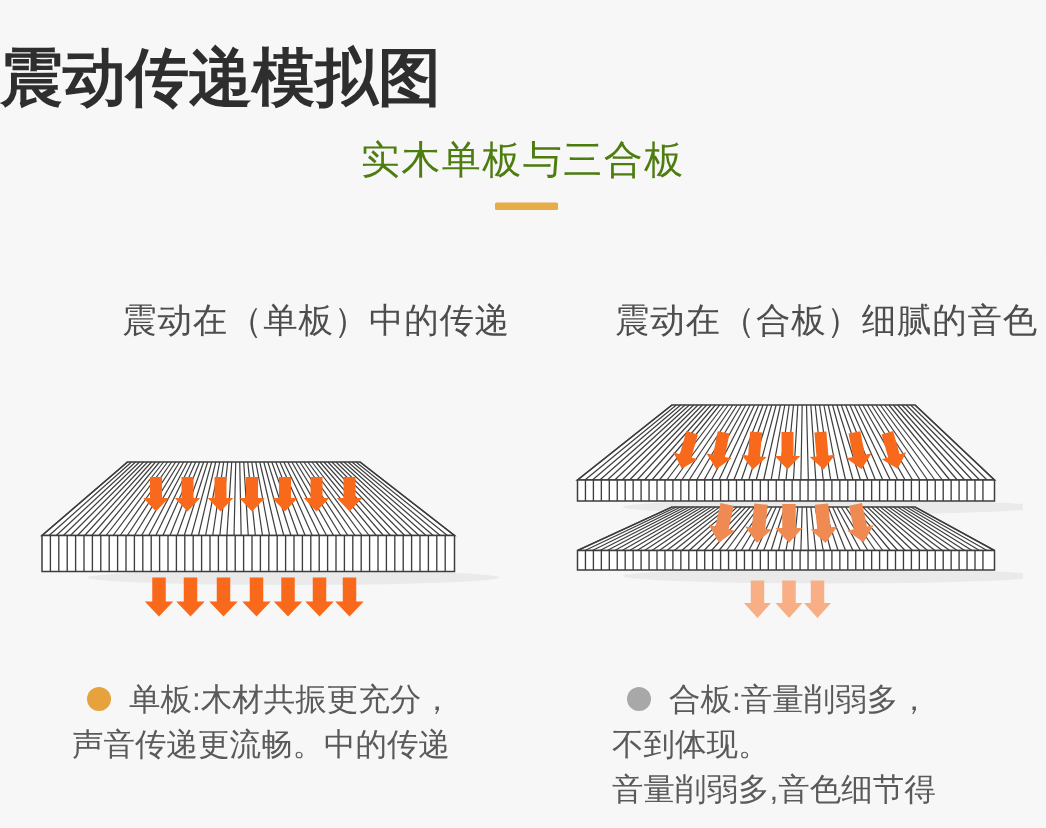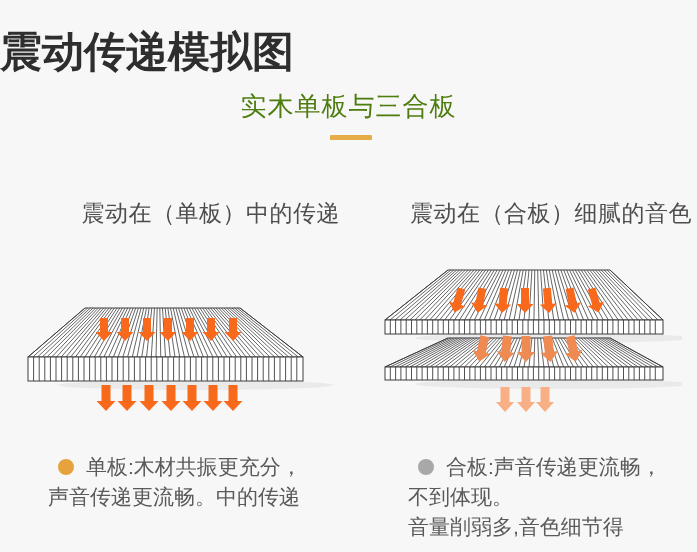--- a/index.html
+++ b/index.html
@@ -423,18 +423,18 @@
       <path d="M 159.5 135 L 168.5 135 L 168.5 150 L 173 150 L 164 160 L 155 150 L 159.5 150 Z" fill="#F8AF85"></path>
       <path d="M 178.5 135 L 187.5 135 L 187.5 150 L 192 150 L 183 160 L 174 150 L 178.5 150 Z" fill="#F8AF85"></path>
     </svg>
 
   <div class="note left">
     <div><span class="bullet" style="background: rgb(230, 162, 60);"></span><span>单板:木材共振更充分，</span></div>
     <div>声音传递更流畅。中的传递</div>
   </div>
 
   <div class="note right">
-    <div><span class="bullet" style="background: rgb(168, 168, 168);"></span><span>合板:声音传递更流畅，</span></div>
+    <div><span class="bullet" style="background: rgb(168, 168, 168);"></span><span>合板:音量削弱多，</span></div>
     <div>不到体现。</div>
     <div>音量削弱多,音色细节得</div>
   </div>
 
 </div>
 
 </body></html>

